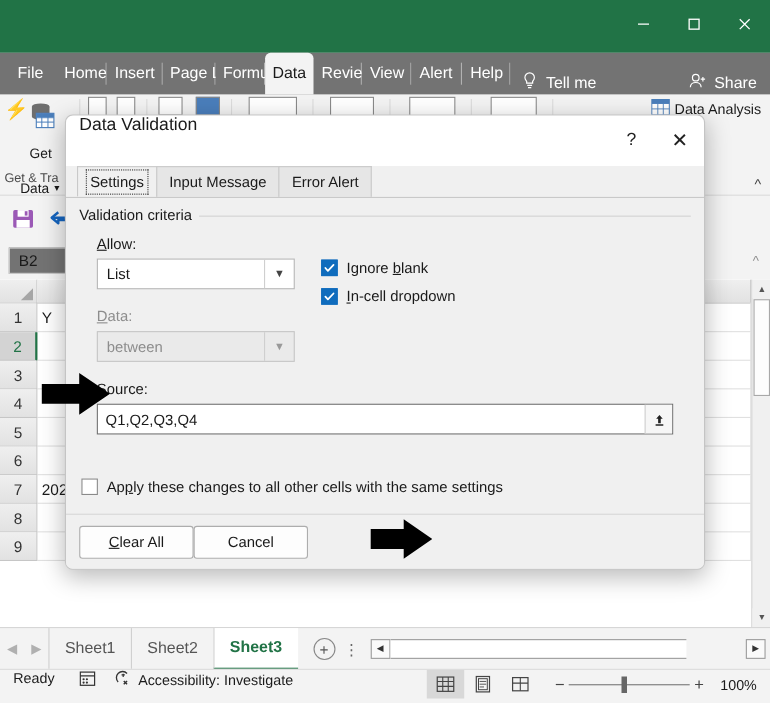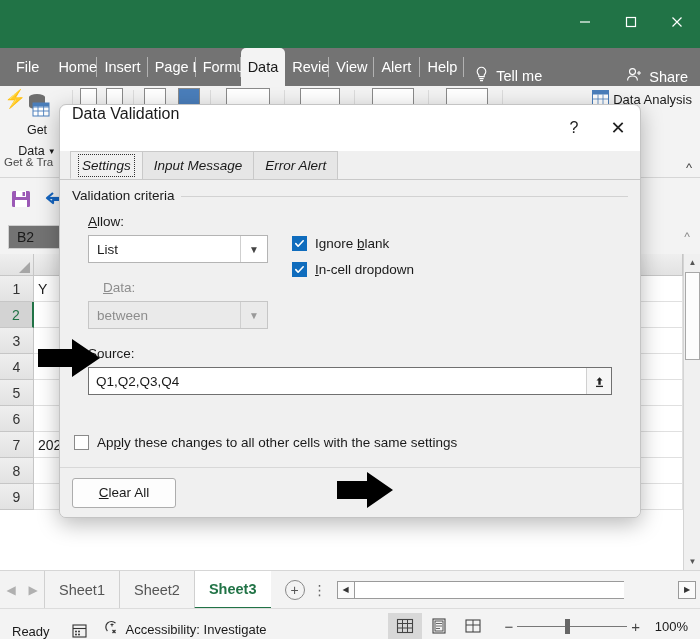--- a/index.html
+++ b/index.html
@@ -47,21 +47,21 @@
   .share { position: absolute; right: 12px; display: flex; align-items: center; gap: 6px; color: #fff; font-size: 14.5px; }
 
   
   .ribbon {
     position: absolute; left: 0; top: 86px; width: 700px; height: 92px;
     background: #f3f3f3; border-bottom: 1px solid #d6d6d6;
     overflow: hidden;
   }
   .rb-getdata {
     position: absolute; left: 8px; top: 4px; width: 58px;
-    display: flex; flex-direction: column; align-items: center; gap: 7px;
+    display: flex; flex-direction: column; align-items: center; gap: 17px;
     font-size: 12.5px; color: #1a1a1a;
   }
   .cyl {
     width: 26px; height: 26px; position: relative;
   }
   .grp-label {
     position: absolute; left: 4px; top: 70px; font-size: 11.5px; color: #4a4a4a;
     white-space: nowrap;
   }
   .grp-divider { position: absolute; top: 4px; bottom: 18px; width: 1px; background: #dcdcdc; }
@@ -155,21 +155,21 @@
   .tdots { margin-left: 8px; color: #666; font-size: 14px; }
   .hscroll { margin-left: 10px; flex: 1; height: 18px; display: flex; align-items: center; margin-right: 4px; }
   .hs-btn { width: 18px; height: 18px; border: 1px solid #9a9a9a; background: #fafafa; color: #333; display: flex; align-items: center; justify-content: center; font-size: 8px; }
   .hs-track { flex: 1; height: 18px; background: #fff; border-top: 1px solid #9a9a9a; border-bottom: 1px solid #9a9a9a; }
   .hs-gap { width: 54px; }
 
   
   .statusbar {
     position: absolute; left: 0; top: 608px; width: 700px; height: 31px;
     background: #f3f3f3; border-top: 1px solid #dcdcdc;
-    display: flex; align-items: flex-end; font-size: 13px; color: #1a1a1a;
+    display: flex; align-items: flex-start; font-size: 13px; color: #1a1a1a;
   }
   .sb-ready { margin-left: 12px; }
   .sb-icon { margin-left: 22px; width: 18px; height: 16px; }
   .sb-acc { margin-left: 14px; display: flex; align-items: center; gap: 6px; }
   .sb-right { margin-left: auto; display: flex; align-items: center; }
   .viewbtn { width: 34px; height: 26px; display: flex; align-items: center; justify-content: center; }
   .viewbtn.active { background: #d8d8d8; }
   .zoomslider { display: flex; align-items: center; gap: 4px; margin-left: 14px; }
   .zs-track { width: 110px; height: 1px; background: #777; position: relative; }
   .zs-thumb { position: absolute; left: 48px; top: -7px; width: 5px; height: 15px; background: #666; }
@@ -188,37 +188,37 @@
   }
   .dlg-title-text { margin-left: 12px; font-size: 16px; color: #1a1a1a; }
   .dlg-title-btns { margin-left: auto; display: flex; }
   .dlg-tbtn { width: 44px; height: 46px; display: flex; align-items: center; justify-content: center; color: #222; font-size: 16px; }
   .dlg-tbtn.x { font-size: 18px; }
 
   .dlg-tabs { display: flex; padding-left: 10px; background: #f0f0f0; height: 28px; }
   .dtab {
     padding: 0 11px; height: 28px; display: flex; align-items: center;
     font-size: 13.5px; color: #1a1a1a; background: #e6e6e6;
-    border: 1px solid #c9c9c9; border-bottom: none; margin-right: -1px; font-style: italic;
+    border: 1px solid #c9c9c9; border-bottom: none; margin-right: -1px;
   }
   .dtab.active { background: #f0f0f0; border-bottom: 1px solid #f0f0f0; }
   .dtab.active span { outline: 1px dotted #333; outline-offset: 3px; }
 
   .dlg-body {
     position: relative; height: 290px; background: #f0f0f0;
     border-top: 1px solid #c9c9c9; padding: 10px 12px;
   }
   .grouplbl {
     position: absolute; left: 12px; top: 8px; font-size: 13.5px; color: #1a1a1a;
     background: #f0f0f0; padding-right: 6px; z-index: 2;
   }
   .grouprule { position: absolute; left: 12px; right: 12px; top: 16px; height: 1px; background: #d2d2d2; }
 
   .fld-label { font-size: 13.5px; color: #1a1a1a; }
-  .fld-label.dim { color: #8d8d8d; margin-left: 15px; }
+  .fld-label.dim { color: #8d8d8d; }
   .u { text-decoration: underline; }
 
   .combo {
     width: 180px; height: 28px; background: #ffffff; border: 1px solid #b4b4b4;
     display: flex; align-items: center; font-size: 13.5px; color: #1a1a1a;
     padding-left: 8px;
   }
   .combo.disabled { background: #eaeaea; border-color: #c6c6c6; color: #8d8d8d; }
   .combo-arrow {
     margin-left: auto; width: 27px; height: 26px; border-left: 1px solid #cfcfcf;
@@ -700,20 +700,23 @@
       <div style="position:absolute;left:14px;top:255px;display:flex;align-items:center;gap:8px">
         <span class="cbox off"></span>
         <span class="cblabel">Ap<span class="u">p</span>ly these changes to all other cells with the same settings</span>
       </div>
     </div>
 
     <div class="dlg-footer">
       <div class="btn">
           <span><span class="u">C</span>lear All</span>
         </div>
+      <div class="btn">
+          <span>Cancel</span>
+        </div>
     </div>
   </div>
 
   <svg class="arrow" style="left:36px;top:337px" width="66" height="42" viewBox="0 0 66 42">
     <path d="M2 12h34V2l28 19-28 19v-10H2z" fill="#000"></path>
   </svg>
   <svg class="arrow" style="left:335px;top:470px" width="60" height="40" viewBox="0 0 60 40">
     <path d="M2 11h30V2l26 18-26 18v-9H2z" fill="#000"></path>
   </svg>
 

